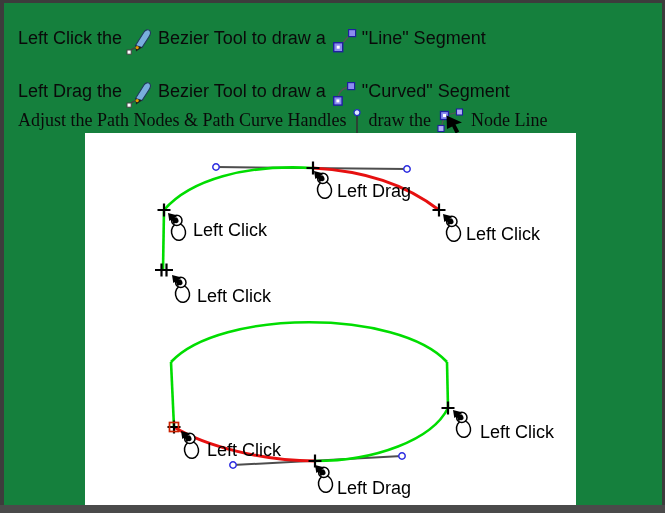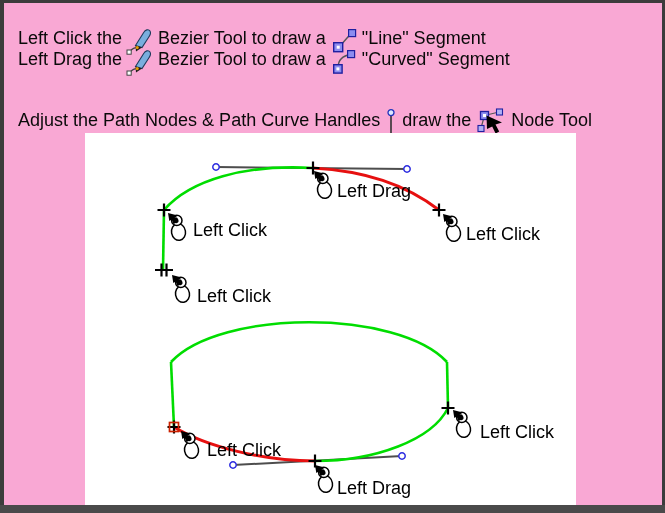--- a/index.html
+++ b/index.html
@@ -1,18 +1,18 @@
 <!DOCTYPE html>
 <html><head>
 <meta charset="utf-8">
 <style>
   html,body{margin:0;padding:0;background:#ffffff;}
   .frame{
     position:relative;width:665px;height:513px;overflow:hidden;
-    background:#f9a8d4;
+    background:#15803d;
     box-shadow: inset 0 -8px 0 #4a4a4a, inset 4px 0 0 #3c3c3c, inset 0 0 0 3px #3c3c3c;
     font-family:"Liberation Sans", sans-serif;
     color:#000;
   }
   .iline{
     position:absolute;left:18px;height:34px;
     display:flex;align-items:center;gap:5px;
     font-size:18px;white-space:nowrap;color:#0a0a0a;
   }
   .iline .ic{flex:0 0 auto;display:block;}
@@ -42,55 +42,55 @@
     <span>Bezier Tool to draw a</span>
     <svg class="ic seg" width="26" height="28" viewBox="0 0 26 28">
       <path d="M9,19 L20,6.5" stroke="#555" stroke-width="1.4"></path>
       <rect x="2.7" y="15.7" width="9" height="9" fill="#8c8cf0" stroke="#1f1fa0" stroke-width="1.4"></rect>
       <rect x="5.7" y="18.7" width="3" height="3" fill="#fff"></rect>
       <rect x="17.6" y="2.6" width="7" height="7" fill="#8c8cf0" stroke="#1f1fa0" stroke-width="1.2"></rect>
     </svg>
     <span>"Line" Segment</span>
   </div>
 
-  <div class="iline" style="top:42px;">
+  <div class="iline" style="top:74px;">
     <span>Left Drag the</span>
     <svg class="ic pen" width="30" height="32" viewBox="0 0 30 32">
       <path d="M5,26 C9,18 13,23 18,17" stroke="#444" stroke-width="1.4" fill="none"></path>
       <rect x="3" y="23" width="4.2" height="4.2" fill="#fff" stroke="#444" stroke-width="1"></rect>
       <path d="M11.5,18.5 L20,5 C21,3 24.5,1.6 26,4 C27.4,6.2 26,8.5 24.5,10.5 L18,20.5 Z" fill="#79aede" stroke="#203a5c" stroke-width="1.1"></path>
       <path d="M11.5,18.5 L18,20.5 L12,24.5 Z" fill="#1d1d1d"></path>
       <circle cx="13.2" cy="20.6" r="1.6" fill="#e59b00"></circle>
     </svg>
     <span>Bezier Tool to draw a</span>
     <svg class="ic seg" width="26" height="28" viewBox="0 0 26 28">
       <path d="M7,20 C7,11 12,7.5 20,6.5" stroke="#555" stroke-width="1.4" fill="none"></path>
       <rect x="2.7" y="16.7" width="8.4" height="8.4" fill="#8c8cf0" stroke="#1f1fa0" stroke-width="1.4"></rect>
       <rect x="5.4" y="19.4" width="3" height="3" fill="#fff"></rect>
       <rect x="16.6" y="2.6" width="7" height="7" fill="#8c8cf0" stroke="#1f1fa0" stroke-width="1.2"></rect>
     </svg>
     <span>"Curved" Segment</span>
   </div>
 
-  <div class="iline" style="top:103px;">
+  <div class="iline" style="top:103px;font-family:Liberation Serif, serif;">
     <span>Adjust the Path Nodes &amp; Path Curve Handles</span>
     <svg class="ic handle" width="10" height="36" viewBox="0 0 10 36">
       <line x1="5" y1="8" x2="5" y2="33" stroke="#333" stroke-width="1.6"></line>
       <circle cx="5" cy="4.6" r="3" fill="#dce8ff" stroke="#2233bb" stroke-width="1.3"></circle>
     </svg>
     <span>draw the</span>
     <svg class="ic nodetool" width="30" height="30" viewBox="0 0 30 30">
       <path d="M8.5,8.5 L23,5 M8.5,8.5 L5,21" stroke="#555" stroke-width="1.2" fill="none"></path>
       <rect x="4.5" y="4.5" width="8" height="8" fill="#8c8cf0" stroke="#1f1fa0" stroke-width="1.3"></rect>
       <rect x="7" y="7" width="3" height="3" fill="#fff"></rect>
       <rect x="20.5" y="2" width="6" height="6" fill="#b0b0f5" stroke="#1f1fa0" stroke-width="1.1"></rect>
       <rect x="2" y="18.5" width="6" height="6" fill="#b0b0f5" stroke="#1f1fa0" stroke-width="1.1"></rect>
       <path d="M10.5,8.5 L26,15.5 L19.5,17.5 L23.2,24.6 L19.6,26.4 L16.2,19.4 L11,22 Z" fill="#000"></path>
     </svg>
-    <span>Node Tool</span>
+    <span>Node Line</span>
   </div>
 
   <svg class="scene" width="665" height="513" viewBox="0 0 665 513">
     <defs>
       <g id="cross">
         <path d="M-6.5,0 H6.5 M0,-6.5 V6.5" stroke="#000" stroke-width="2.2" fill="none"></path>
       </g>
       <g id="hcircle">
         <circle r="3.2" fill="#fff" stroke="#2d2de0" stroke-width="1.5"></circle>
       </g>

